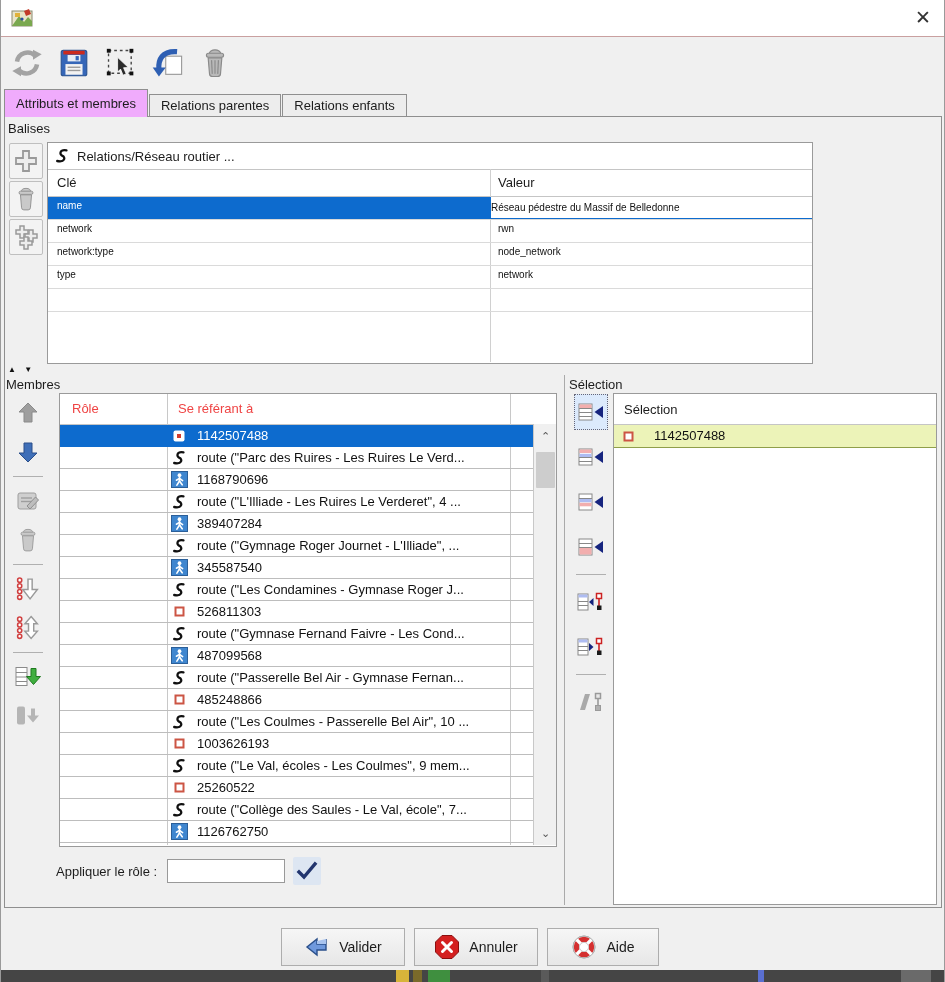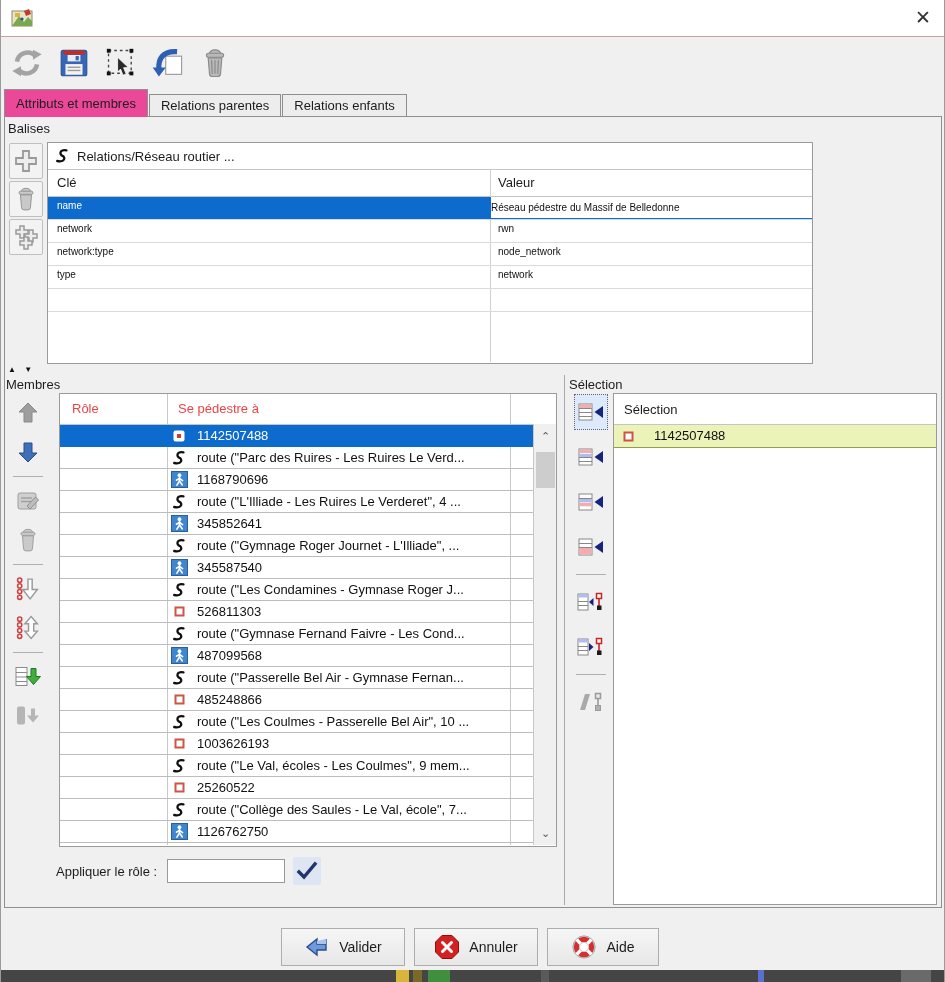--- a/index.html
+++ b/index.html
@@ -11,21 +11,21 @@
     border-bottom:1px solid #c9a0a0;display:flex;align-items:center;padding-left:10px;box-sizing:border-box;}
   .title-text{margin-left:9px;font-size:15px;color:#1c1c1c;}
   .close-btn{position:absolute;right:13px;top:5px;font-size:19px;color:#333;cursor:default;line-height:26px;}
   
   .toolbar{position:absolute;left:6px;top:42px;display:flex;gap:7px;}
   .tb-btn{width:40px;height:42px;display:flex;align-items:center;justify-content:center;}
   
   .tabs{position:absolute;left:3px;top:89px;display:flex;align-items:flex-end;height:28px;}
   .tab{height:23px;padding:0 11px;display:flex;align-items:center;font-size:13px;color:#1c1c1c;
     border:1px solid #8f8f8f;background:#ededed;margin-right:1px;box-sizing:border-box;}
-  .tab.active{height:28px;background:#ec4899;border-bottom:none;z-index:3;}
+  .tab.active{height:28px;background:#f0abfc;border-bottom:none;z-index:3;}
   
   .panel{position:absolute;left:3px;top:116px;width:938px;height:792px;border:1px solid #8f8f8f;
     background:#f0f0f0;box-sizing:border-box;}
   .group-label{position:absolute;font-size:13px;color:#1c1c1c;}
   .side-btn{width:34px;height:36px;border:1px solid #bfbfbf;background:#f3f3f3;display:flex;
     align-items:center;justify-content:center;box-sizing:border-box;border-radius:2px;}
   
   .tags-table{position:absolute;left:46px;top:142px;width:766px;height:222px;background:#fff;
     border:1px solid #9a9a9a;box-sizing:border-box;}
   .preset-header{height:26px;display:flex;align-items:center;gap:7px;padding-left:6px;
@@ -321,21 +321,21 @@
         <polygon points="21,5 21,12 25,12 19,19 13,12 17,12 17,5" fill="#b5b5b5"></polygon>
       </svg>
     </div>
   </div>
 
   <div class="members-table">
     <div class="m-vline1"></div>
     <div class="m-vline2"></div>
     <div class="members-head">
       <span class="h1">Rôle</span>
-      <span class="h2">Se pédestre à</span>
+      <span class="h2">Se référant à</span>
     </div>
     <div class="member-rows">
 
     <div class="member-row selected">
           <span class="mi node-selected">
 
             <svg class="i-node-selected" width="12" height="12" viewBox="0 0 12 12">
               <rect x="0.5" y="0.5" width="11" height="11" rx="2" fill="#fff"></rect>
               <rect x="4" y="4" width="4" height="4" fill="#d03b2f"></rect>
             </svg>
@@ -388,21 +388,21 @@
               <circle cx="8.5" cy="4.2" r="1.9" fill="#fff"></circle>
               <g stroke="#fff" stroke-width="1.6" fill="none" stroke-linecap="round">
                 <path d="M8.5,6.4 L8.5,10"></path>
                 <path d="M8.5,7.4 L5.4,9.2"></path>
                 <path d="M8.5,7.4 L11.6,9.6"></path>
                 <path d="M8.5,10 L5.9,14.2"></path>
                 <path d="M8.5,10 L11.2,13.8"></path>
               </g>
             </svg>
           </span>
-          <span class="lbl">345852641</span>
+          <span class="lbl">389407284</span>
         </div>
         <div class="member-row">
           <span class="mi route">
 
             <svg class="i-route" width="16" height="16" viewBox="0 0 16 16">
               <path d="M12.5,2.3 C5.5,1.2 5.2,6.6 8.4,7.8 C11.6,9 11.2,14.6 3.2,13" fill="none" stroke="#101010" stroke-width="2.3" stroke-linecap="round"></path>
             </svg>
 
           </span>
           <span class="lbl">route ("Gymnage Roger Journet - L'Illiade", ...</span>

